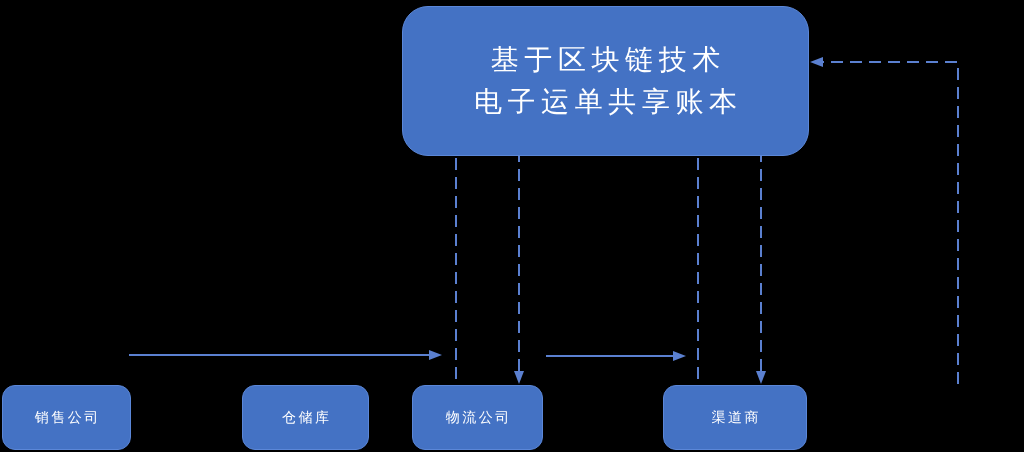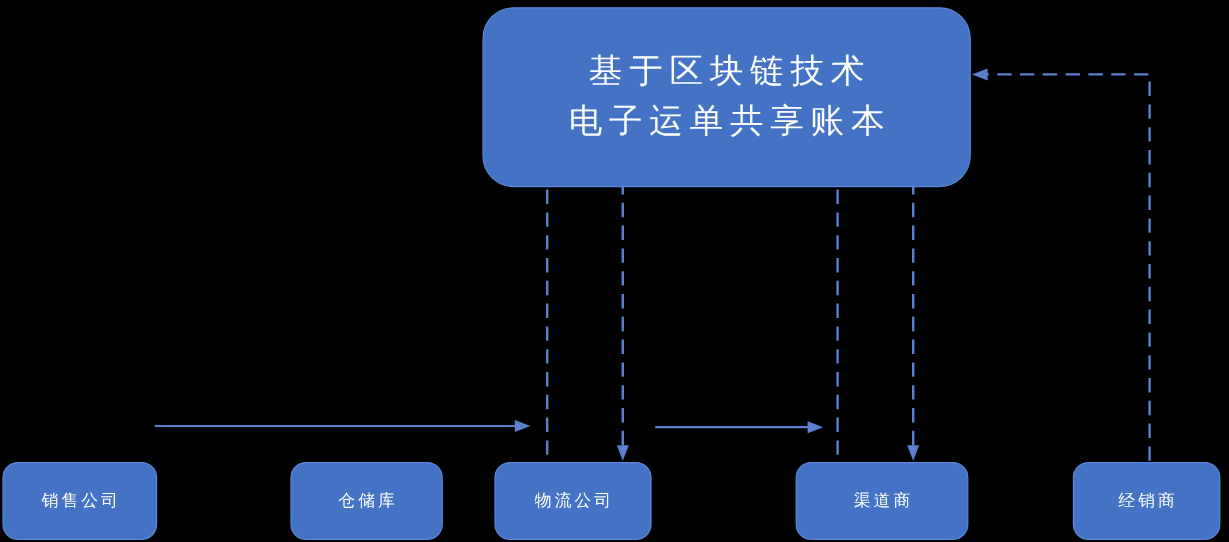--- a/index.html
+++ b/index.html
@@ -117,17 +117,14 @@
   </div>
 
   <div class="box small-box" style="left:412px; width:131px;">
     <span>物流公司</span>
   </div>
 
   <div class="box small-box" style="left:663px; width:144px;">
     <span>渠道商</span>
   </div>
 
-  <div class="box small-box" style="left:894px; width:123px;">
-    <span>经销商</span>
-  </div>
 
 </div>
 
 </body></html>

